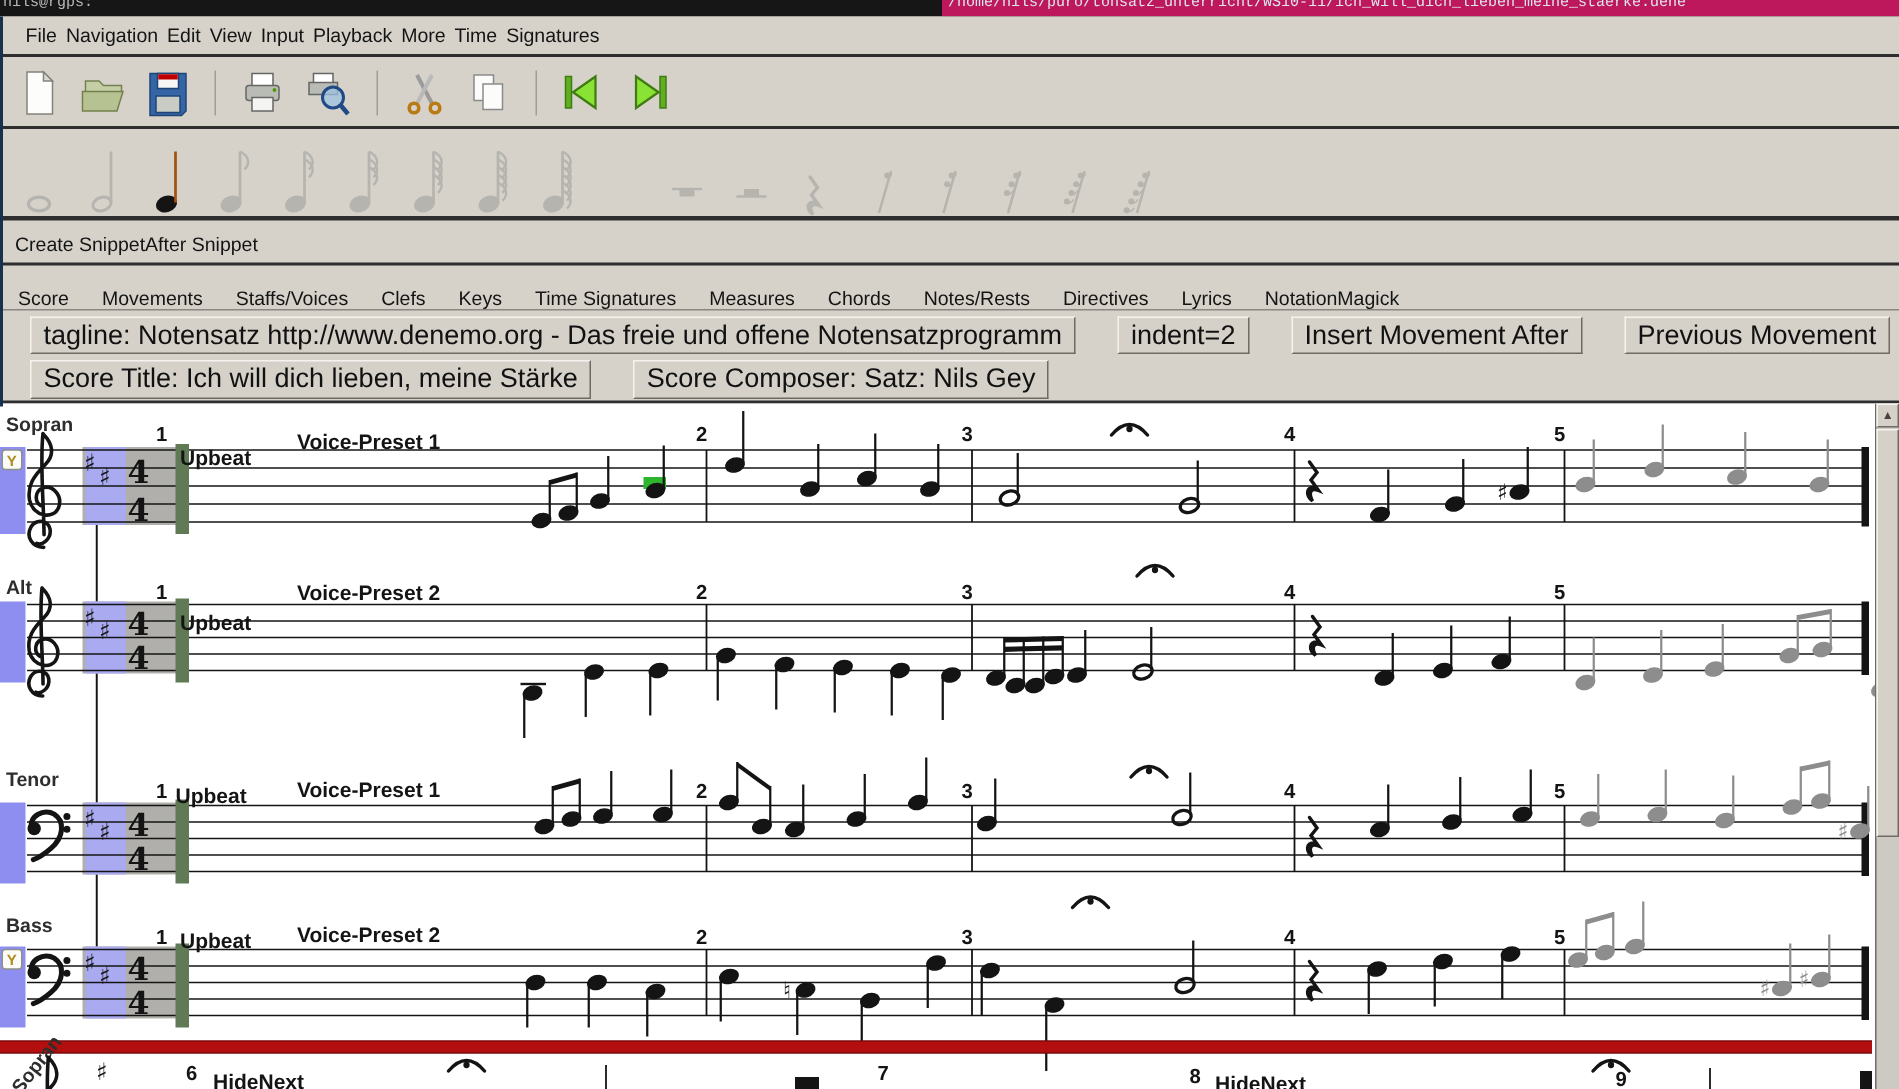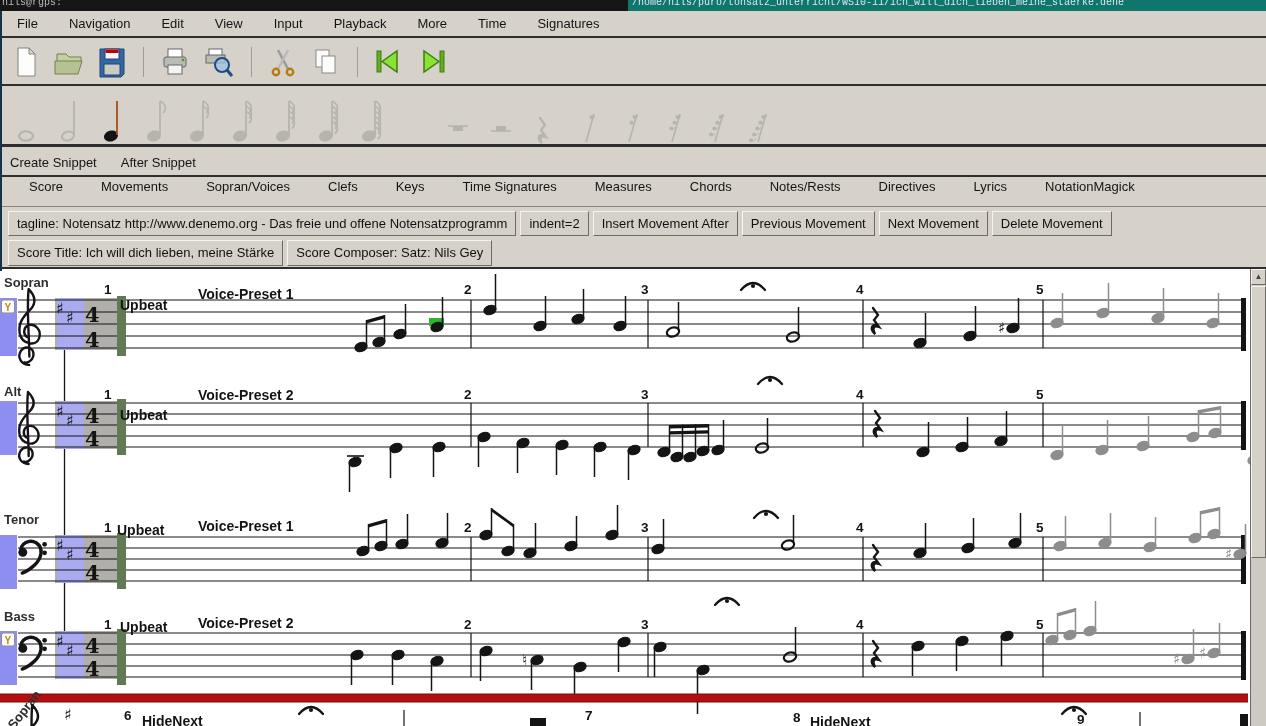--- a/index.html
+++ b/index.html
@@ -2,41 +2,41 @@
 <html><head>
 <meta charset="utf-8">
 <style>
   html,body{margin:0;padding:0}
   body{width:1266px;height:726px;overflow:hidden;position:relative;
        background:#d6d2ca;font-family:"Liberation Sans",sans-serif;-webkit-font-smoothing:antialiased}
   .bar{position:absolute;left:0;width:1266px;box-sizing:border-box;background:#d6d2ca}
   #titlebar{top:0;height:11px;background:#161616;overflow:hidden;
             font-family:Liberation Mono, monospace;font-size:10px;color:#b9b9b9}
   #titlebar .tleft{position:absolute;left:2px;top:-3px;white-space:nowrap}
-  #titlebar .tpath{position:absolute;left:628px;top:0;width:638px;height:11px;background:#0f766e;color:#dde6ee;overflow:hidden}
+  #titlebar .tpath{position:absolute;left:628px;top:0;width:638px;height:11px;background:#be185d;color:#dde6ee;overflow:hidden}
   #titlebar .tpath span{display:block;margin-top:-3px;white-space:nowrap;padding-left:4px}
   #leftedge{position:absolute;left:0;top:11px;width:2px;height:260px;background:#16324f;z-index:9}
   #menubar{top:11px;height:27px;border-bottom:2px solid #2e2e2e;display:flex;align-items:center;
-           gap:31px;padding-left:17px;font-size:13px;color:#141414}
+           gap:6px;padding-left:17px;font-size:13px;color:#141414}
   #menubar span{cursor:default}
   #toolbar{top:40px;height:46px;border-bottom:2px solid #2e2e2e;display:flex;align-items:center;
            gap:11px;padding-left:10px}
   .tsep{width:1px;height:30px;background:#a09c96;margin:0 4px}
   #durbar{top:88px;height:59px;border-bottom:3px solid #2e2e2e;display:flex;align-items:flex-end;
           gap:15px;padding-left:14px;box-sizing:border-box}
   #snippetbar{top:150px;height:27px;border-bottom:2px solid #2e2e2e;display:flex;align-items:center;
-              gap:24px;padding-left:10px;font-size:13px;color:#141414}
-  #menubar2{top:179px;height:28px;border-bottom:1px solid #8a8680;display:flex;align-items:flex-start;
-            gap:38px;padding-left:29px;font-size:13px;color:#141414}
+              padding-left:10px;font-size:13px;color:#141414}
+  #menubar2{top:179px;height:28px;border-bottom:1px solid #8a8680;display:flex;align-items:flex-end;
+            gap:22px;padding-left:12px;font-size:13px;color:#141414}
   #btnrow1{top:208px;height:31px;display:flex;align-items:center;padding-left:6px;
            white-space:nowrap;overflow:hidden}
   #btnrow2{top:239px;height:30px;display:flex;padding-left:6px;
            border-bottom:2px solid #2e2e2e;white-space:nowrap;overflow:hidden}
-  .btn3d{display:inline-block;margin:1px 2px;padding:4px 8px;background:#d5d1c9;border:1px solid;
-         border-color:#f5f3ef #6e6a64 #6e6a64 #f5f3ef;font-size:13px;color:#111;line-height:15px}
+  .btn3d{display:inline-block;margin:1px 14px;padding:4px 8px;background:#d5d1c9;border:1px solid;
+         border-color:#f5f3ef #6e6a64 #6e6a64 #f5f3ef;font-size:18px;color:#111;line-height:15px}
   #scorearea{position:absolute;top:269px;left:0;width:1266px;height:457px;background:#ffffff;overflow:hidden}
   #score-svg{position:absolute;top:0;left:0}
   #scrollbar{position:absolute;left:1250px;top:0;width:16px;height:457px;background:#cdc9c3;
              border-left:1px solid #6e6a64;box-sizing:border-box}
   #sb-up{position:absolute;left:0;top:0;width:15px;height:16px;background:#d5d1c9;border:1px solid;
          border-color:#f5f3ef #6e6a64 #6e6a64 #f5f3ef;box-sizing:border-box;
          font-size:8px;color:#444;text-align:center;line-height:14px}
   #sb-thumb{position:absolute;left:0;top:17px;width:15px;height:272px;background:#d5d1c9;border:1px solid;
             border-color:#f5f3ef #6e6a64 #6e6a64 #f5f3ef;box-sizing:border-box}
 </style>
@@ -230,21 +230,21 @@
   </div>
 
 <div class="bar" id="snippetbar">
     <span>Create Snippet</span>
     <span>After Snippet</span>
   </div>
 
 <div class="bar" id="menubar2">
     <span>Score</span>
     <span>Movements</span>
-    <span>Sopran/Voices</span>
+    <span>Staffs/Voices</span>
     <span>Clefs</span>
     <span>Keys</span>
     <span>Time Signatures</span>
     <span>Measures</span>
     <span>Chords</span>
     <span>Notes/Rests</span>
     <span>Directives</span>
     <span>Lyrics</span>
     <span>NotationMagick</span>
   </div>

